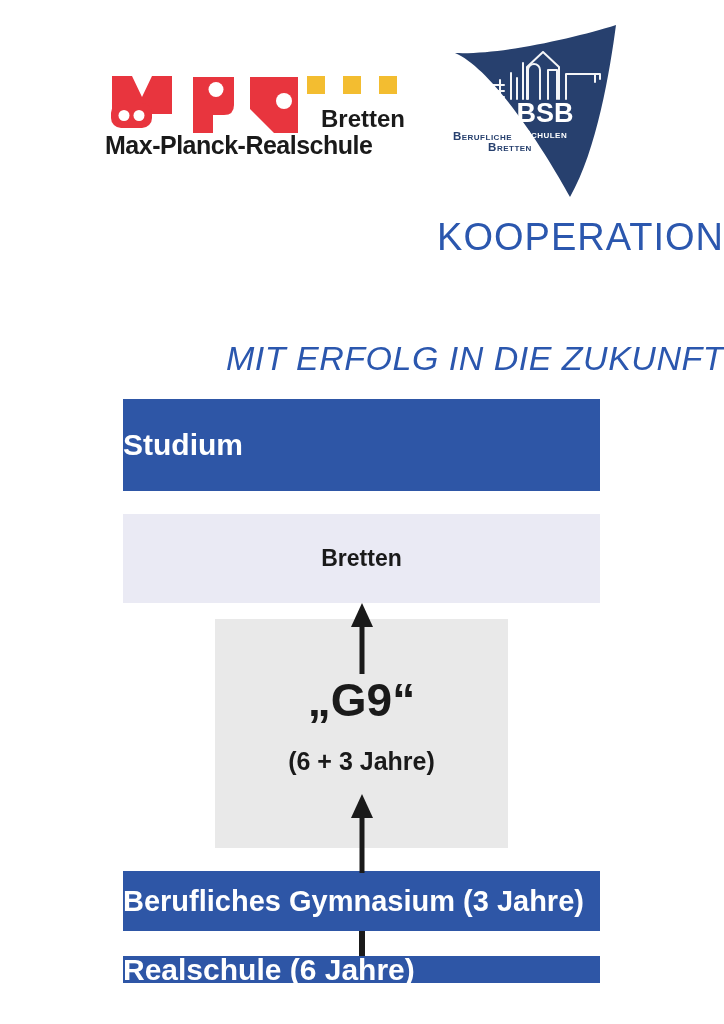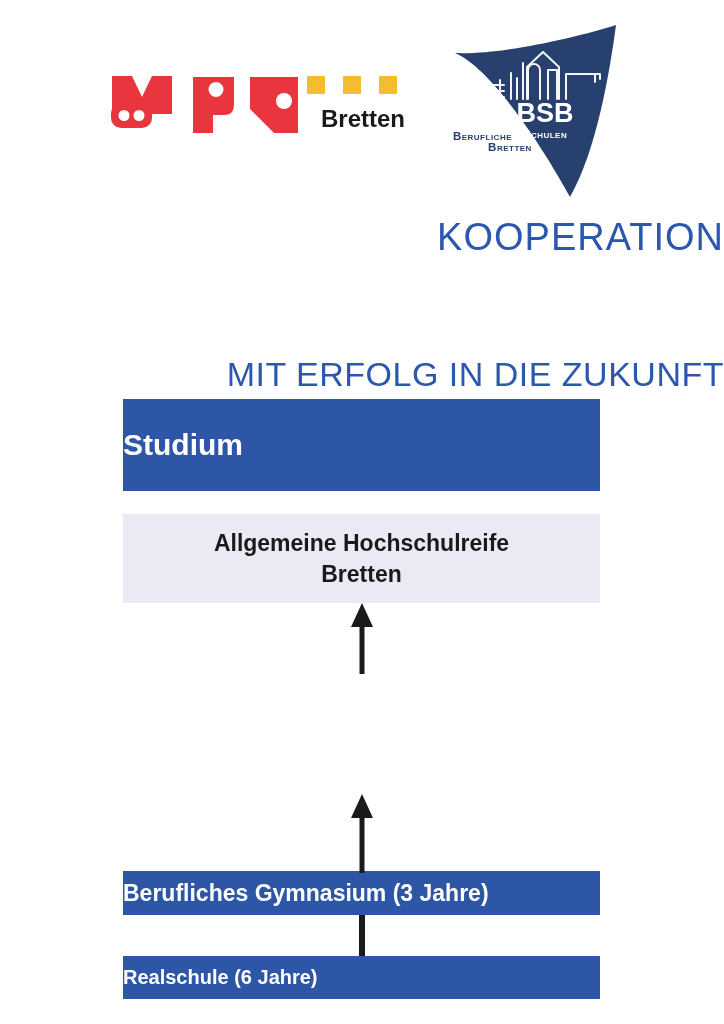--- a/index.html
+++ b/index.html
@@ -28,31 +28,31 @@
   .bsb-small { font-size:11.5px; letter-spacing:0.5px; font-variant:small-caps; font-weight:bold; }
   .bsb-small.on-sail { fill:#ffffff; }
   .bsb-small.on-white { fill:var(--bsb-navy); }
   .buildings { stroke:#ffffff; stroke-width:2; fill:none; stroke-linecap:round; stroke-linejoin:round; opacity:.95; }
   
   .title, .subtitle {
     position:absolute; left:0; width:724px; text-align:right;
     color:var(--heading-blue); font-weight:400; white-space:nowrap;
   }
   .title    { top:216px; font-size:38px; letter-spacing:1px; }
-  .subtitle { top:355px; font-size:34px; letter-spacing:0.5px; }
+  .subtitle { top:339px; font-size:34px; letter-spacing:0.5px;font-style:italic; }
   
   .bar {
     position:absolute; left:123px; width:477px; z-index:1;
     background:var(--bar-blue); color:var(--bar-text);
     font-weight:bold; display:flex; align-items:center; justify-content:flex-start;
     white-space:nowrap;
   }
   .bar-studium    { top:399px; height:92px; font-size:30px; }
-  .bar-bg         { top:871px; height:44px; font-size:23px; }
-  .bar-realschule { top:956px; height:43px; font-size:20px; }
+  .bar-bg         { top:871px; height:60px; font-size:29px; }
+  .bar-realschule { top:956px; height:27px; font-size:30px; }
   .box-abitur {
     position:absolute; left:123px; top:514px; width:477px; height:89px;
     background:var(--abitur-bg); color:var(--text-black);
     font-weight:bold; font-size:23px; line-height:31px; text-align:center;
     display:flex; flex-direction:column; justify-content:center;
   }
   .box-g9 {
     position:absolute; left:215px; top:619px; width:293px; height:229px;
     background:var(--g9-bg); color:var(--text-black);
     text-align:center; font-weight:bold;
@@ -87,20 +87,21 @@
       <circle cx="111" cy="15.5" r="7.5" fill="#ffffff"></circle>
 
       <path d="M145 3 H193 V59 H169 L145 35 Z" style="fill:var(--mpr-red)"></path>
       <circle cx="179" cy="27" r="8" fill="#ffffff"></circle>
 
       <rect x="202" y="2" width="18" height="18" style="fill:var(--mpr-yellow)"></rect>
       <rect x="238" y="2" width="18" height="18" style="fill:var(--mpr-yellow)"></rect>
       <rect x="274" y="2" width="18" height="18" style="fill:var(--mpr-yellow)"></rect>
     </svg>
     <div class="mpr-city">Bretten</div>
+    <div class="mpr-name">Max-Planck-Realschule</div>
   </div>
 
   <svg class="bsb-logo" viewBox="445 20 185 185" aria-hidden="true">
     <path d="M455 53 C500 55 575 38 616 25 C610 70 597 150 570 197 C550 160 495 70 455 53 Z" style="fill:var(--bsb-navy)"></path>
     <g class="buildings">
       <path d="M489 85 H504 M491 91 H504 M493 97 H504 M500 80 V97"></path>
       <path d="M511 73 V99 M517 78 V99 M523 63 V99"></path>
       <path d="M528 99 V70 A6 6 0 0 1 540 70 V99"></path>
       <path d="M527 99 V67 L543 52 L559 67 V99"></path>
       <path d="M548 99 V70 H557 V99"></path>
@@ -113,24 +114,27 @@
   </svg>
 
   <div class="title">KOOPERATION</div>
   <div class="subtitle">MIT ERFOLG IN DIE ZUKUNFT</div>
 
   <div class="bar bar-studium">
     <span>Studium</span>
   </div>
 
   <div class="box-abitur">
-    <div>Allgemeine Hochschulreife</div>
     <div>Bretten</div>
   </div>
 
+  <div class="box-g9">
+    <div class="g9-title">„G9“</div>
+    <div class="g9-sub">(6 + 3 Jahre)</div>
+  </div>
 
   <svg class="arrow arrow-top" viewBox="0 0 32 72" aria-hidden="true">
     <polygon points="16,1 5,25 27,25"></polygon>
     <rect x="13.5" y="20" width="5" height="52"></rect>
   </svg>
 
   <svg class="arrow arrow-mid" viewBox="0 0 32 80" aria-hidden="true">
     <polygon points="16,1 5,25 27,25"></polygon>
     <rect x="13.5" y="20" width="5" height="60"></rect>
   </svg>

